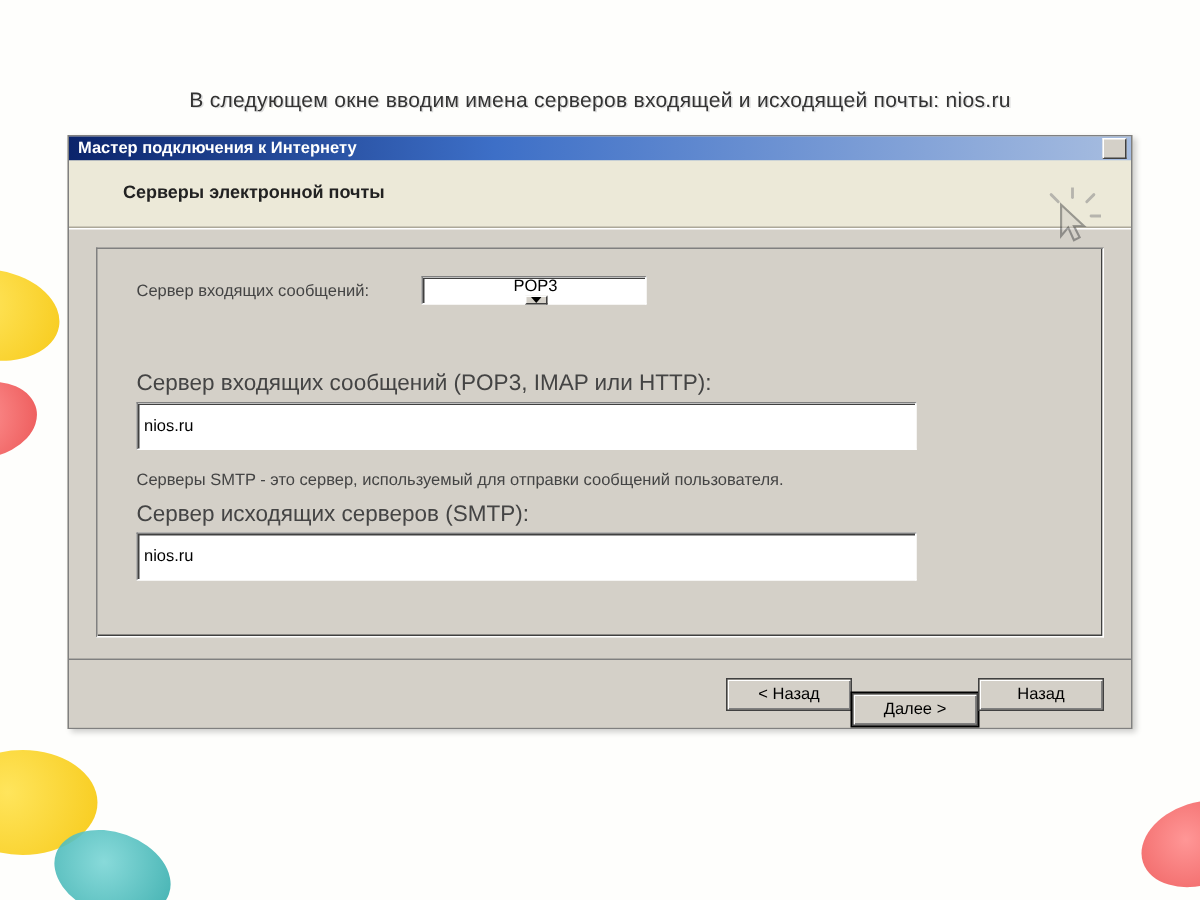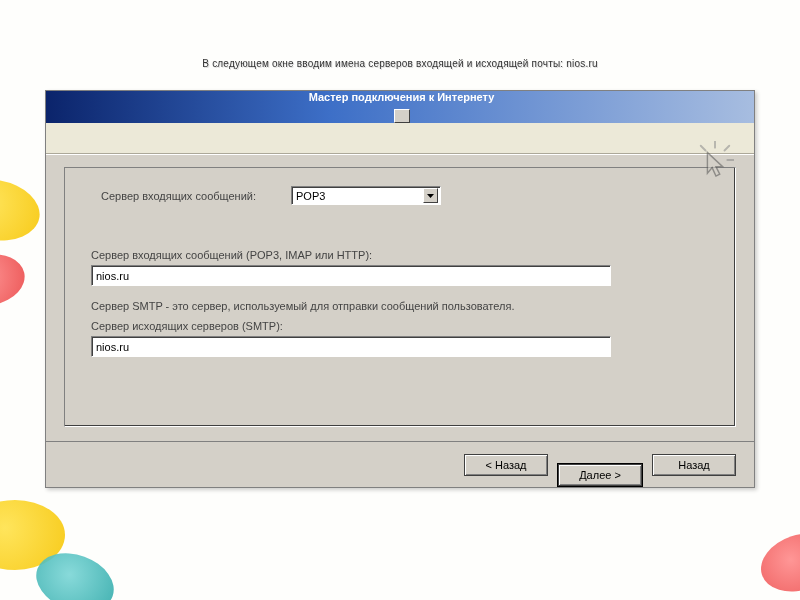--- a/index.html
+++ b/index.html
@@ -19,44 +19,43 @@
   .blob.y1 { width: 90px; height: 60px; background: radial-gradient(circle at 40% 40%, #ffe24a, #f6c400); top: 180px; left: -50px; transform: rotate(10deg); }
   .blob.r1 { width: 70px; height: 50px; background: radial-gradient(circle at 40% 40%, #ff8b8b, #e94242); top: 255px; left: -45px; transform: rotate(-12deg); }
   .blob.y2 { width: 100px; height: 70px; background: radial-gradient(circle at 40% 40%, #ffe24a, #f6c400); bottom: 30px; left: -35px; }
   .blob.b1 { width: 80px; height: 55px; background: radial-gradient(circle at 40% 40%, #7bd6d6, #2ba7a7); bottom: -10px; left: 35px; transform: rotate(20deg); }
   .blob.r2 { width: 80px; height: 55px; background: radial-gradient(circle at 40% 40%, #ff8b8b, #e94242); bottom: 10px; right: -40px; transform: rotate(-18deg); }
 
   .caption {
     position: absolute;
     top: 58px; left: 0; right: 0;
     text-align: center;
-    font-size: 10px;
+    font-size: 14px;
     letter-spacing: 0.2px;
     color: #333;
     text-shadow: 1px 1px 0 #ddd;
   }
 
   .dialog {
     position: absolute;
     top: 90px; left: 45px;
     width: 710px;
     background: #ece9d8;
     border: 1px solid #808080;
     box-shadow: 2px 2px 4px rgba(0,0,0,0.2);
   }
   .titlebar {
-    height: 32px;
+    height: 16px;
     background: linear-gradient(to right, #0b246b 0%, #3d6fc7 40%, #a7bde0 100%);
     color: #fff;
     font-size: 11px;
     font-weight: bold;
     display: flex;
     align-items: center;
     padding: 0 3px 0 6px;
-    flex-direction: column;
   }
   .titlebar .title { flex: 1; }
   .titlebar .closebtn {
     width: 16px; height: 14px;
     background: #d4d0c8;
     border: 1px solid #fff;
     border-right-color: #404040; border-bottom-color: #404040;
     display: flex; align-items: center; justify-content: center;
     color: #000; font-size: 10px; line-height: 1;
     cursor: pointer;
@@ -85,61 +84,62 @@
   .panel {
     border: 1px solid #808080;
     border-top-color: #808080; border-left-color: #808080;
     border-right-color: #fff; border-bottom-color: #fff;
     box-shadow: inset -1px -1px 0 #404040, inset 1px 1px 0 #ffffff00;
     padding: 18px 26px 22px 26px;
     min-height: 260px;
   }
   .row { display: flex; align-items: center; margin-bottom: 10px; }
   .lbl { font-size: 11px; color: #444; }
-  .lbl-inline { width: 190px; margin-left: 10px; }
+  .lbl-inline { width: 190px; }
   .select {
     display: inline-flex; align-items: center;
     width: 150px; height: 19px;
     background: #fff;
     border: 1px solid #808080;
     border-top-color: #808080; border-left-color: #808080;
     border-right-color: #fff; border-bottom-color: #fff;
     box-shadow: inset 1px 1px 0 #404040;
     font-size: 11px; padding: 0 2px 0 4px;
     position: relative;
+    flex-direction: column;
   }
   .select .value { flex: 1; color: #000; }
   .select .arrow {
     width: 15px; height: 15px;
     background: #d4d0c8;
     border: 1px solid #fff;
     border-right-color: #404040; border-bottom-color: #404040;
     display: flex; align-items: center; justify-content: center;
   }
   .select .arrow svg { width: 7px; height: 4px; }
   .textinput {
     display: block;
-    width: 520px; height: 21px;
+    width: 520px; height: 32px;
     background: #fff;
     border: 1px solid #808080;
     border-top-color: #808080; border-left-color: #808080;
     border-right-color: #fff; border-bottom-color: #fff;
     box-shadow: inset 1px 1px 0 #404040;
     font-size: 11px; padding: 2px 4px; color: #000;
     font-family: Tahoma, Arial, sans-serif;
   }
   .spacer-lg { height: 34px; }
-  .field-label { font-size: 11px; color: #444; margin-bottom: 4px; }
+  .field-label { font-size: 15px; color: #444; margin-bottom: 4px; }
   .desc { font-size: 11px; color: #444; margin: 14px 0 8px 0; }
 
   .footer {
     height: 46px;
     background: #d4d0c8;
     display: flex; align-items: center; justify-content: flex-end;
-    gap: 10px;
+    gap: 0;
     padding: 0 18px;
     border-top: 1px solid #808080;
   }
   .btn {
     min-width: 84px; height: 22px;
     background: #d4d0c8;
     border: 1px solid #404040;
     box-shadow: inset 1px 1px 0 #fff, inset -1px -1px 0 #808080;
     font-size: 11px; font-family: Tahoma, Arial, sans-serif;
     cursor: pointer;
@@ -169,20 +169,21 @@
       <div class="closebtn">
         <span>
           <svg viewBox="0 0 8 7">
               <path d="M0 0 L2 0 L4 2 L6 0 L8 0 L5 3.5 L8 7 L6 7 L4 5 L2 7 L0 7 L3 3.5 Z" fill="#000"></path>
             </svg>
         </span>
       </div>
     </div>
 
     <div class="header">
+      <div class="header-title">Серверы электронной почты</div>
       <div class="cursor-icon">
         <svg viewBox="0 0 40 40">
           <g stroke="#8a8a8a" stroke-width="2" stroke-linecap="round" fill="none">
             <line x1="20" y1="0" x2="20" y2="7"></line>
             <line x1="35" y1="5" x2="30" y2="10"></line>
             <line x1="40" y1="20" x2="33" y2="20"></line>
             <line x1="5" y1="5" x2="10" y2="10"></line>
           </g>
           <path d="M12 12 L12 34 L17 28 L21 37 L25 35 L21 27 L28 27 Z" fill="#d4d0c8" stroke="#555" stroke-width="1.5"></path>
         </svg>
@@ -202,21 +203,21 @@
                 </svg>
             </span>
           </div>
         </div>
 
         <div class="spacer-lg"></div>
 
         <div class="field-label">Сервер входящих сообщений (POP3, IMAP или HTTP):</div>
         <input type="text" class="textinput" value="nios.ru" style="">
 
-        <div class="desc">Сервер SMTP - это сервер, используемый для отправки сообщений  пользователя.</div>
+        <div class="desc">Серверы SMTP - это сервер, используемый для отправки сообщений  пользователя.</div>
 
         <div class="field-label">Сервер исходящих серверов (SMTP):</div>
         <input type="text" class="textinput" value="nios.ru" style="">
 
       </div>
     </div>
 
     <div class="footer">
       <button class="btn">&lt; Назад</button>
       <button class="btn default">Далее &gt;</button>

